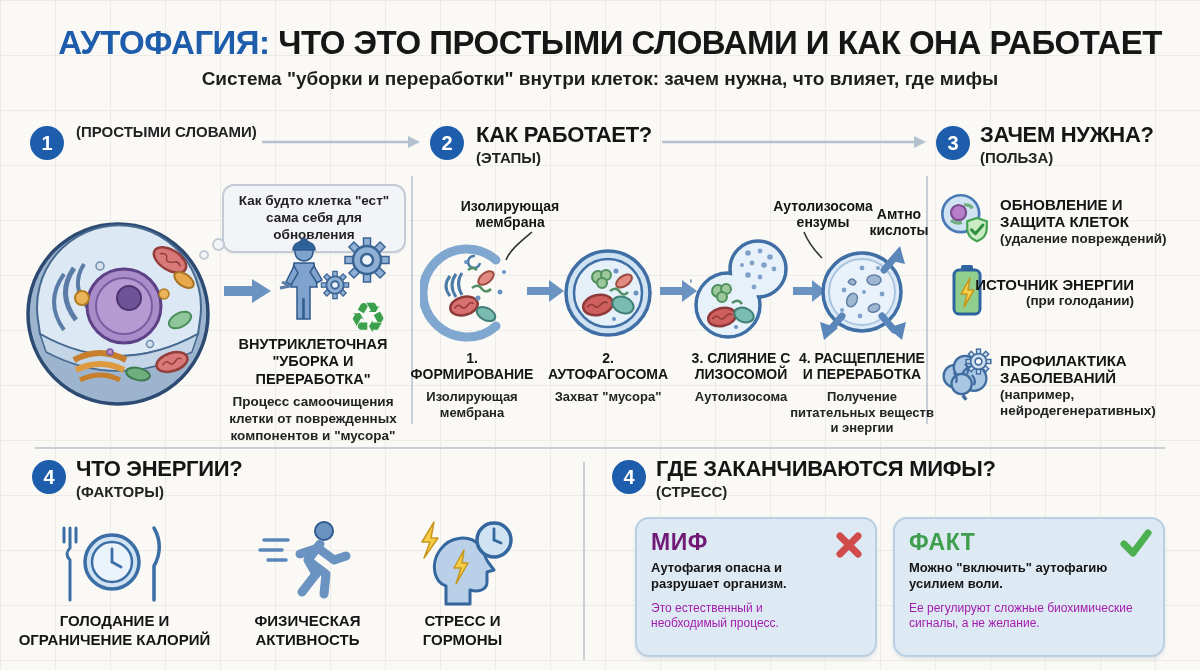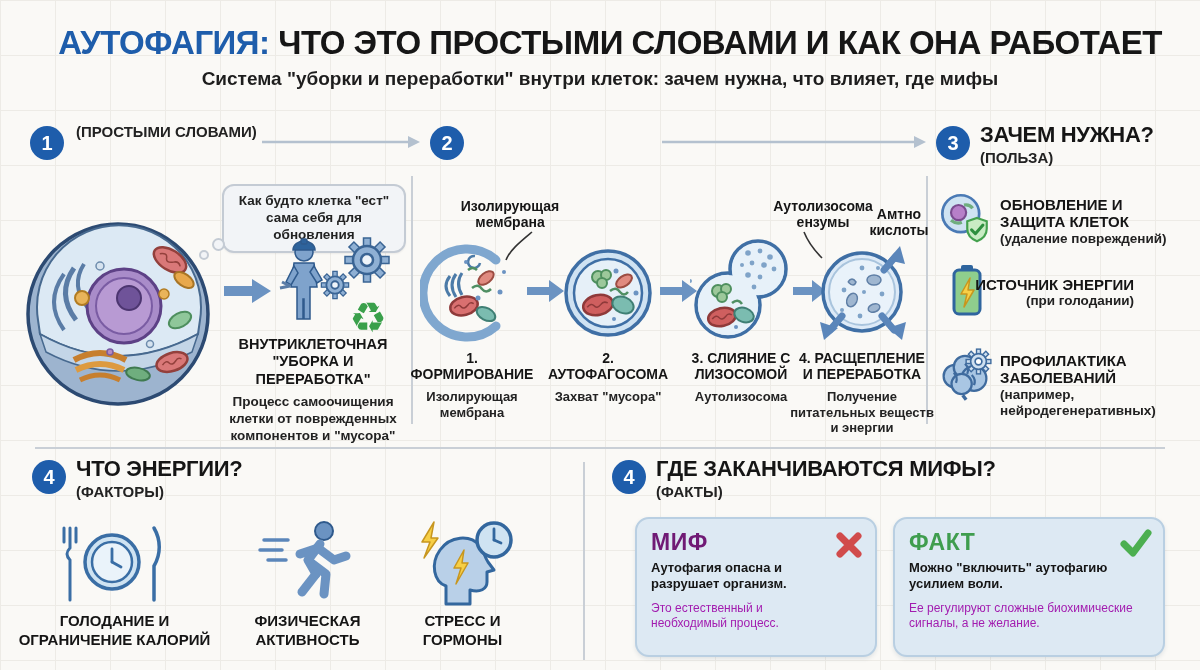--- a/index.html
+++ b/index.html
@@ -50,20 +50,24 @@
   <div class="abs num-circle" style="left:30px;top:126px;">1</div>
   <div class="abs" style="left:76px;top:122px;">
     <div class="sec-sub">(ПРОСТЫМИ СЛОВАМИ)</div>
   </div>
   <svg class="abs" style="left:262px;top:134px;" width="158" height="16">
     <line x1="0" y1="8" x2="146" y2="8" stroke="#b4c1cf" stroke-width="2.5"></line>
     <polygon points="146,2 158,8 146,14" fill="#b4c1cf"></polygon>
   </svg>
 
   <div class="abs num-circle" style="left:430px;top:126px;">2</div>
+  <div class="abs" style="left:476px;top:122px;">
+    <div class="sec-title">КАК РАБОТАЕТ?</div>
+    <div class="sec-sub">(ЭТАПЫ)</div>
+  </div>
   <svg class="abs" style="left:662px;top:134px;" width="264" height="16">
     <line x1="0" y1="8" x2="252" y2="8" stroke="#b4c1cf" stroke-width="2.5"></line>
     <polygon points="252,2 264,8 252,14" fill="#b4c1cf"></polygon>
   </svg>
 
   <div class="abs num-circle" style="left:936px;top:126px;">3</div>
   <div class="abs" style="left:980px;top:122px;">
     <div class="sec-title">ЗАЧЕМ НУЖНА?</div>
     <div class="sec-sub">(ПОЛЬЗА)</div>
   </div>
@@ -410,21 +414,21 @@
     <g stroke="#33679e" stroke-width="2.8" stroke-linecap="round">
       <line x1="82" y1="24" x2="82" y2="13"></line>
         <line x1="82" y1="24" x2="89" y2="27"></line>
     </g>
   </svg>
   <div class="abs factor-label" style="left:400px;top:612px;width:125px;">СТРЕСС И ГОРМОНЫ</div>
 
   <div class="abs num-circle" style="left:612px;top:460px;">4</div>
   <div class="abs" style="left:656px;top:456px;">
     <div class="sec-title">ГДЕ ЗАКАНЧИВАЮТСЯ МИФЫ?</div>
-    <div class="sec-sub">(ФАКТЫ)</div>
+    <div class="sec-sub">(СТРЕСС)</div>
   </div>
 
   <div class="abs card" style="left:635px;top:517px;width:242px;height:140px;">
     <svg class="abs" style="right:12px;top:12px;" width="28" height="28">
       <path d="M5,5 L23,23 M23,5 L5,23" stroke="#d14b4b" stroke-width="7" stroke-linecap="round"></path>
     </svg>
     <div class="card-tag tag-myth">МИФ</div>
     <div class="card-bold" style="width:185px;">Аутофагия опасна и разрушает организм.</div>
     <div class="card-normal" style="width:190px;">Это естественный и необходимый процесс.</div>
   </div>

